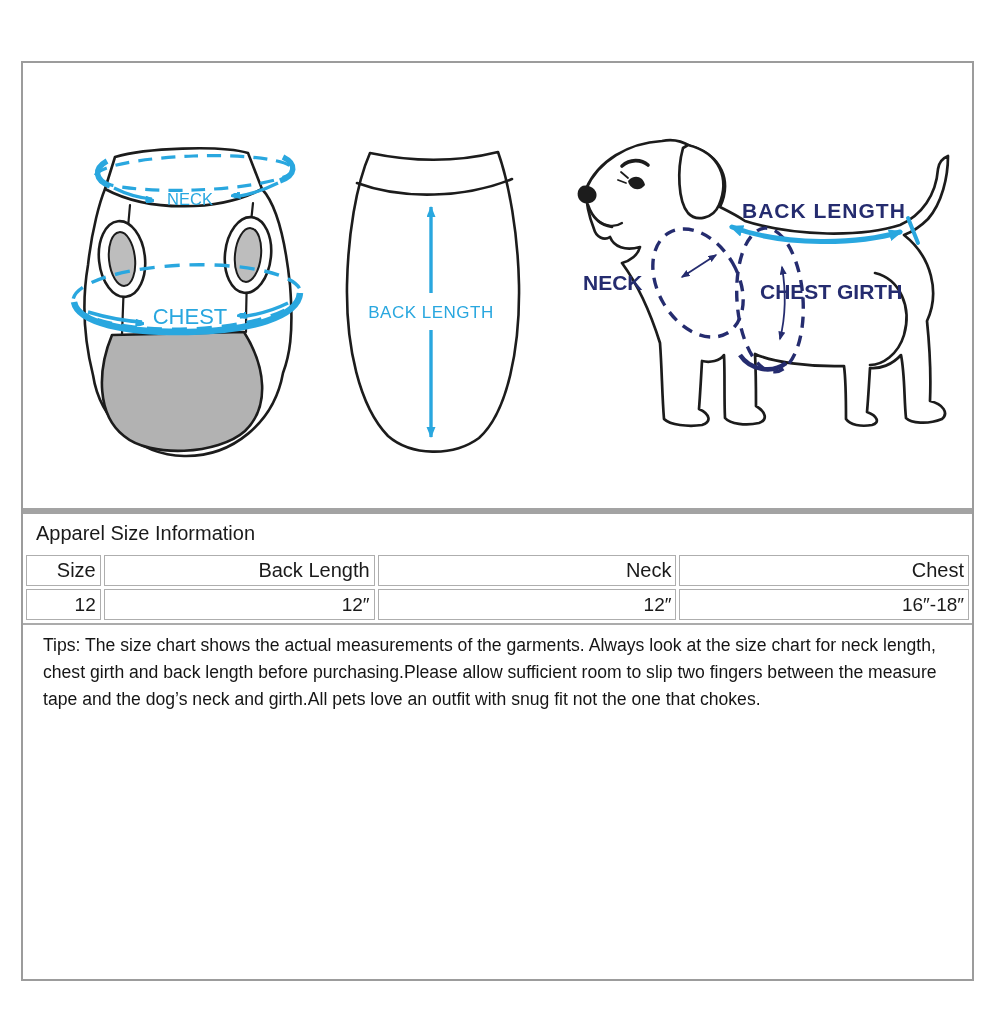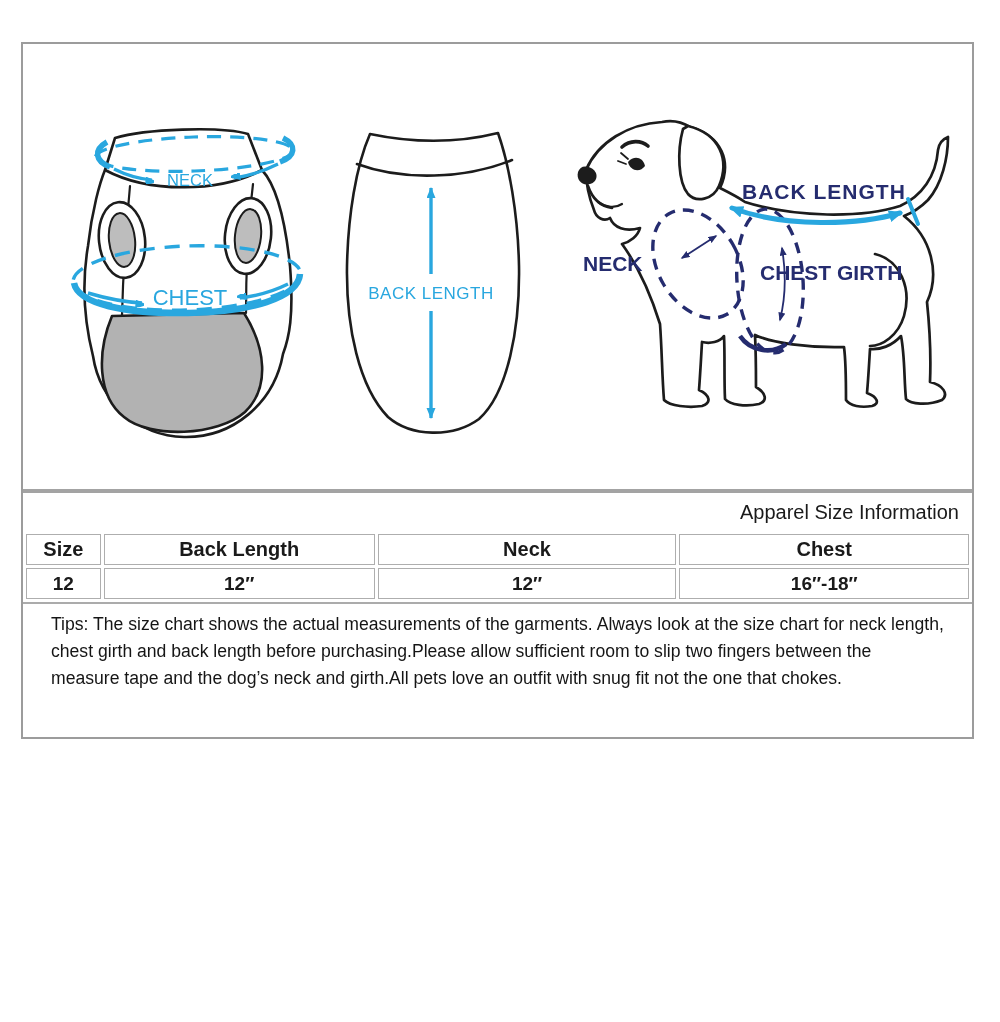--- a/index.html
+++ b/index.html
@@ -1,28 +1,28 @@
 <!DOCTYPE html>
 <html><head>
 <meta charset="utf-8">
 <style>
   html,body{margin:0;padding:0;background:#fff;}
   body{width:1000px;height:1022px;position:relative;font-family:"Liberation Sans",sans-serif;color:#1a1a1a;}
-  .frame{position:absolute;left:21px;top:42px;width:953px;height:697px;border:2px solid #9c9c9c;background:#fff;box-sizing:border-box;}
+  .frame{position:absolute;left:21px;top:61px;width:953px;height:920px;border:2px solid #9c9c9c;background:#fff;box-sizing:border-box;}
   .diagrams{position:relative;height:445px;overflow:hidden;}
   .svg-abs{position:absolute;}
-  .table-title{border-top:4px solid #a3a3a3;padding:8px 13px 7px;font-size:20px;text-align:right;}
+  .table-title{border-top:6px solid #a3a3a3;padding:8px 13px 7px;font-size:20px;}
   table.size-table{width:100%;border-collapse:separate;border-spacing:3px;table-layout:fixed;}
   table.size-table th, table.size-table td{
-    border:1.5px solid #aeaeae;text-align:center;font-weight:700;
+    border:1.5px solid #aeaeae;text-align:right;font-weight:400;
     height:31px;font-size:19px;vertical-align:middle;padding:0 4px;box-sizing:border-box;
   }
   table.size-table th{font-size:20px;}
   col.c-size{width:8%;} col.c-back{width:29%;} col.c-neck{width:32%;} col.c-chest{width:31%;}
-  .tips{border-top:2px solid #ababab;padding:7px 28px 10px;font-size:17.6px;line-height:26.8px;color:#151515;}
+  .tips{border-top:2px solid #ababab;padding:7px 20px 10px;font-size:17.6px;line-height:26.8px;color:#151515;}
   svg text{font-family:"Liberation Sans",sans-serif;}
   .cyan-label{fill:#29a7df;}
   .navy-label{fill:#252c6f;font-weight:bold;}
 </style>
 </head>
 <body>
 
 <div class="frame">
 
   <div class="diagrams">

